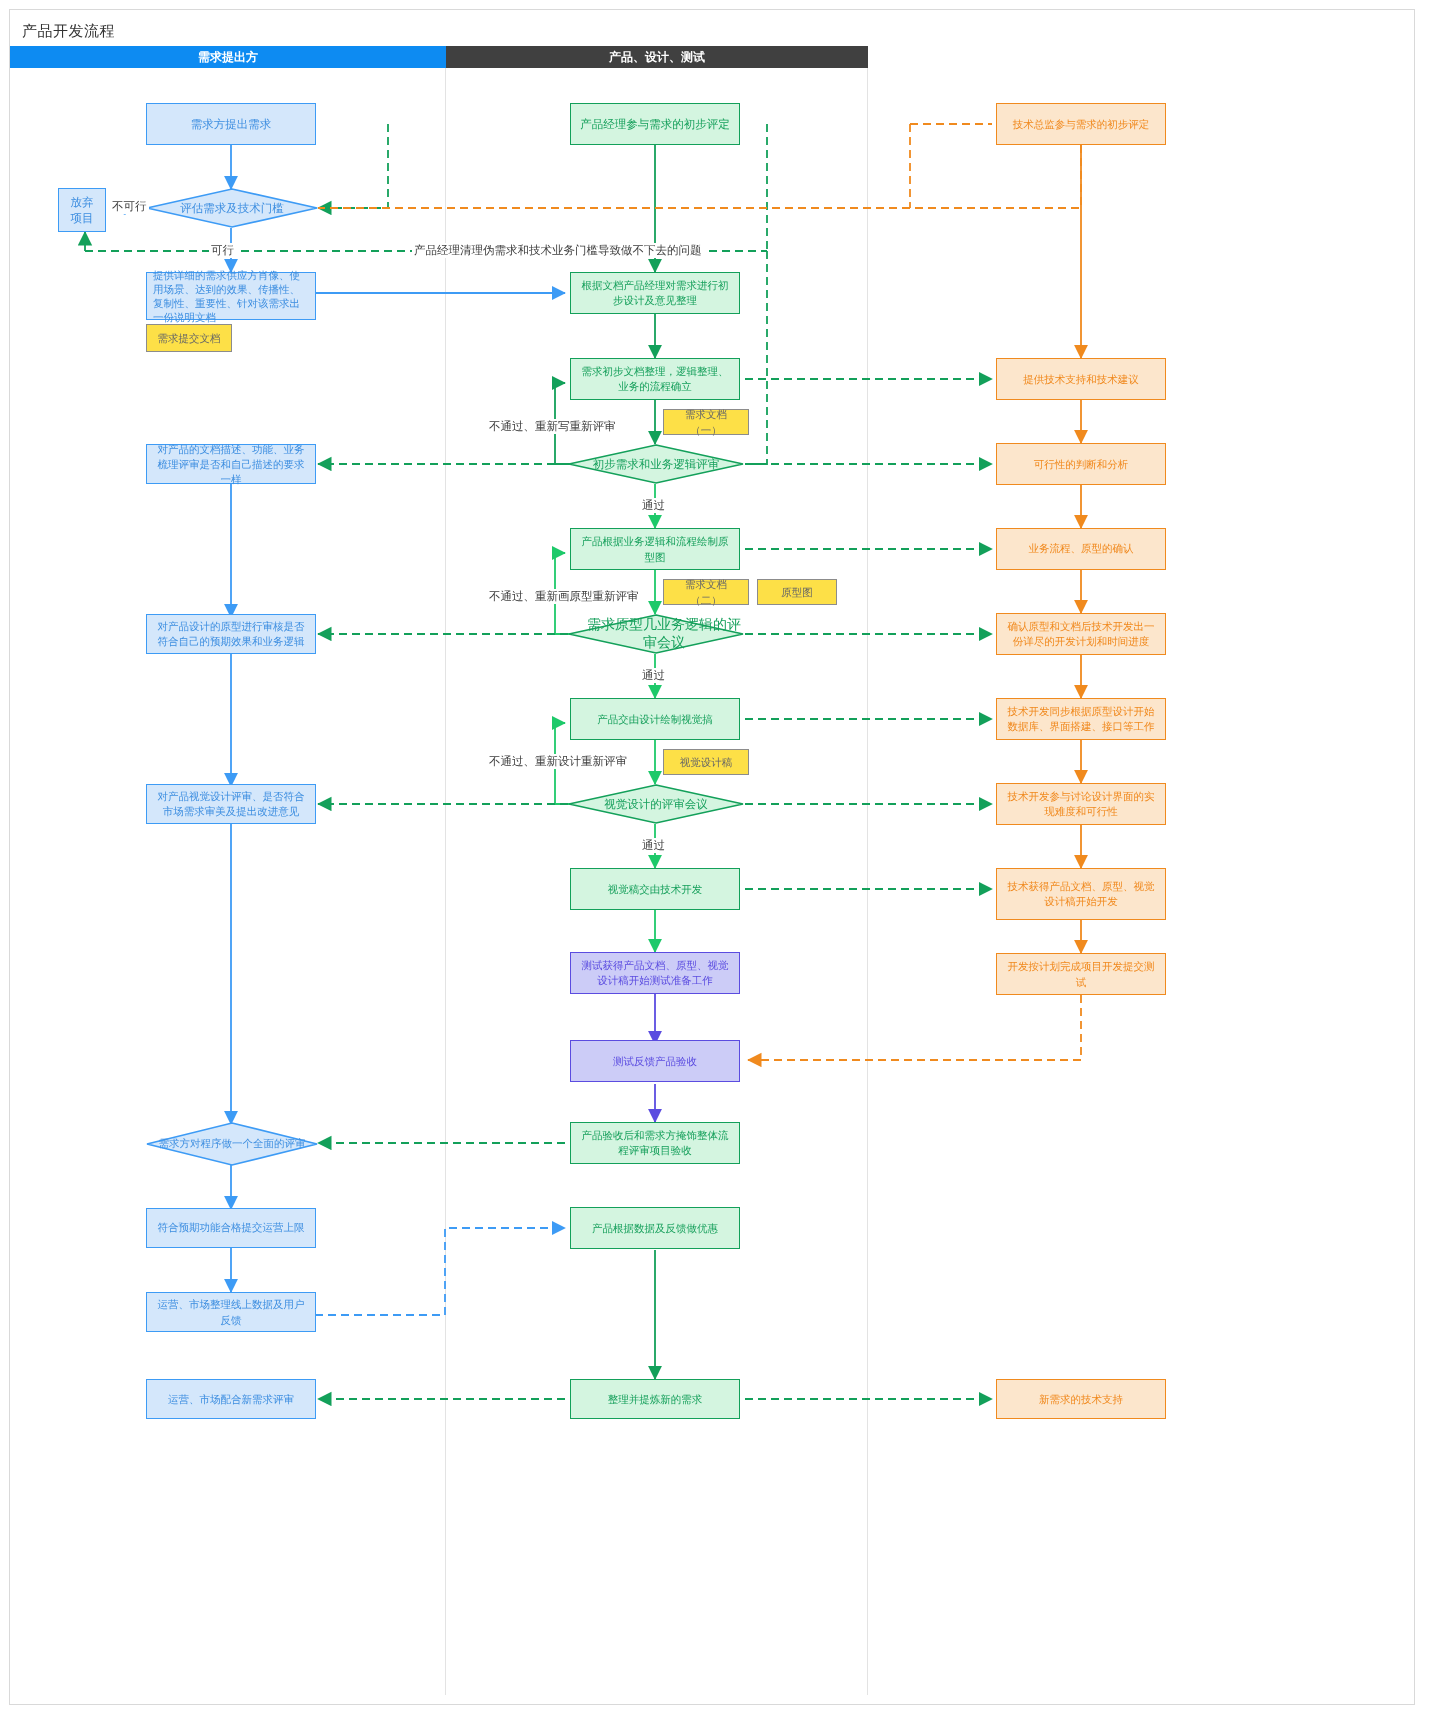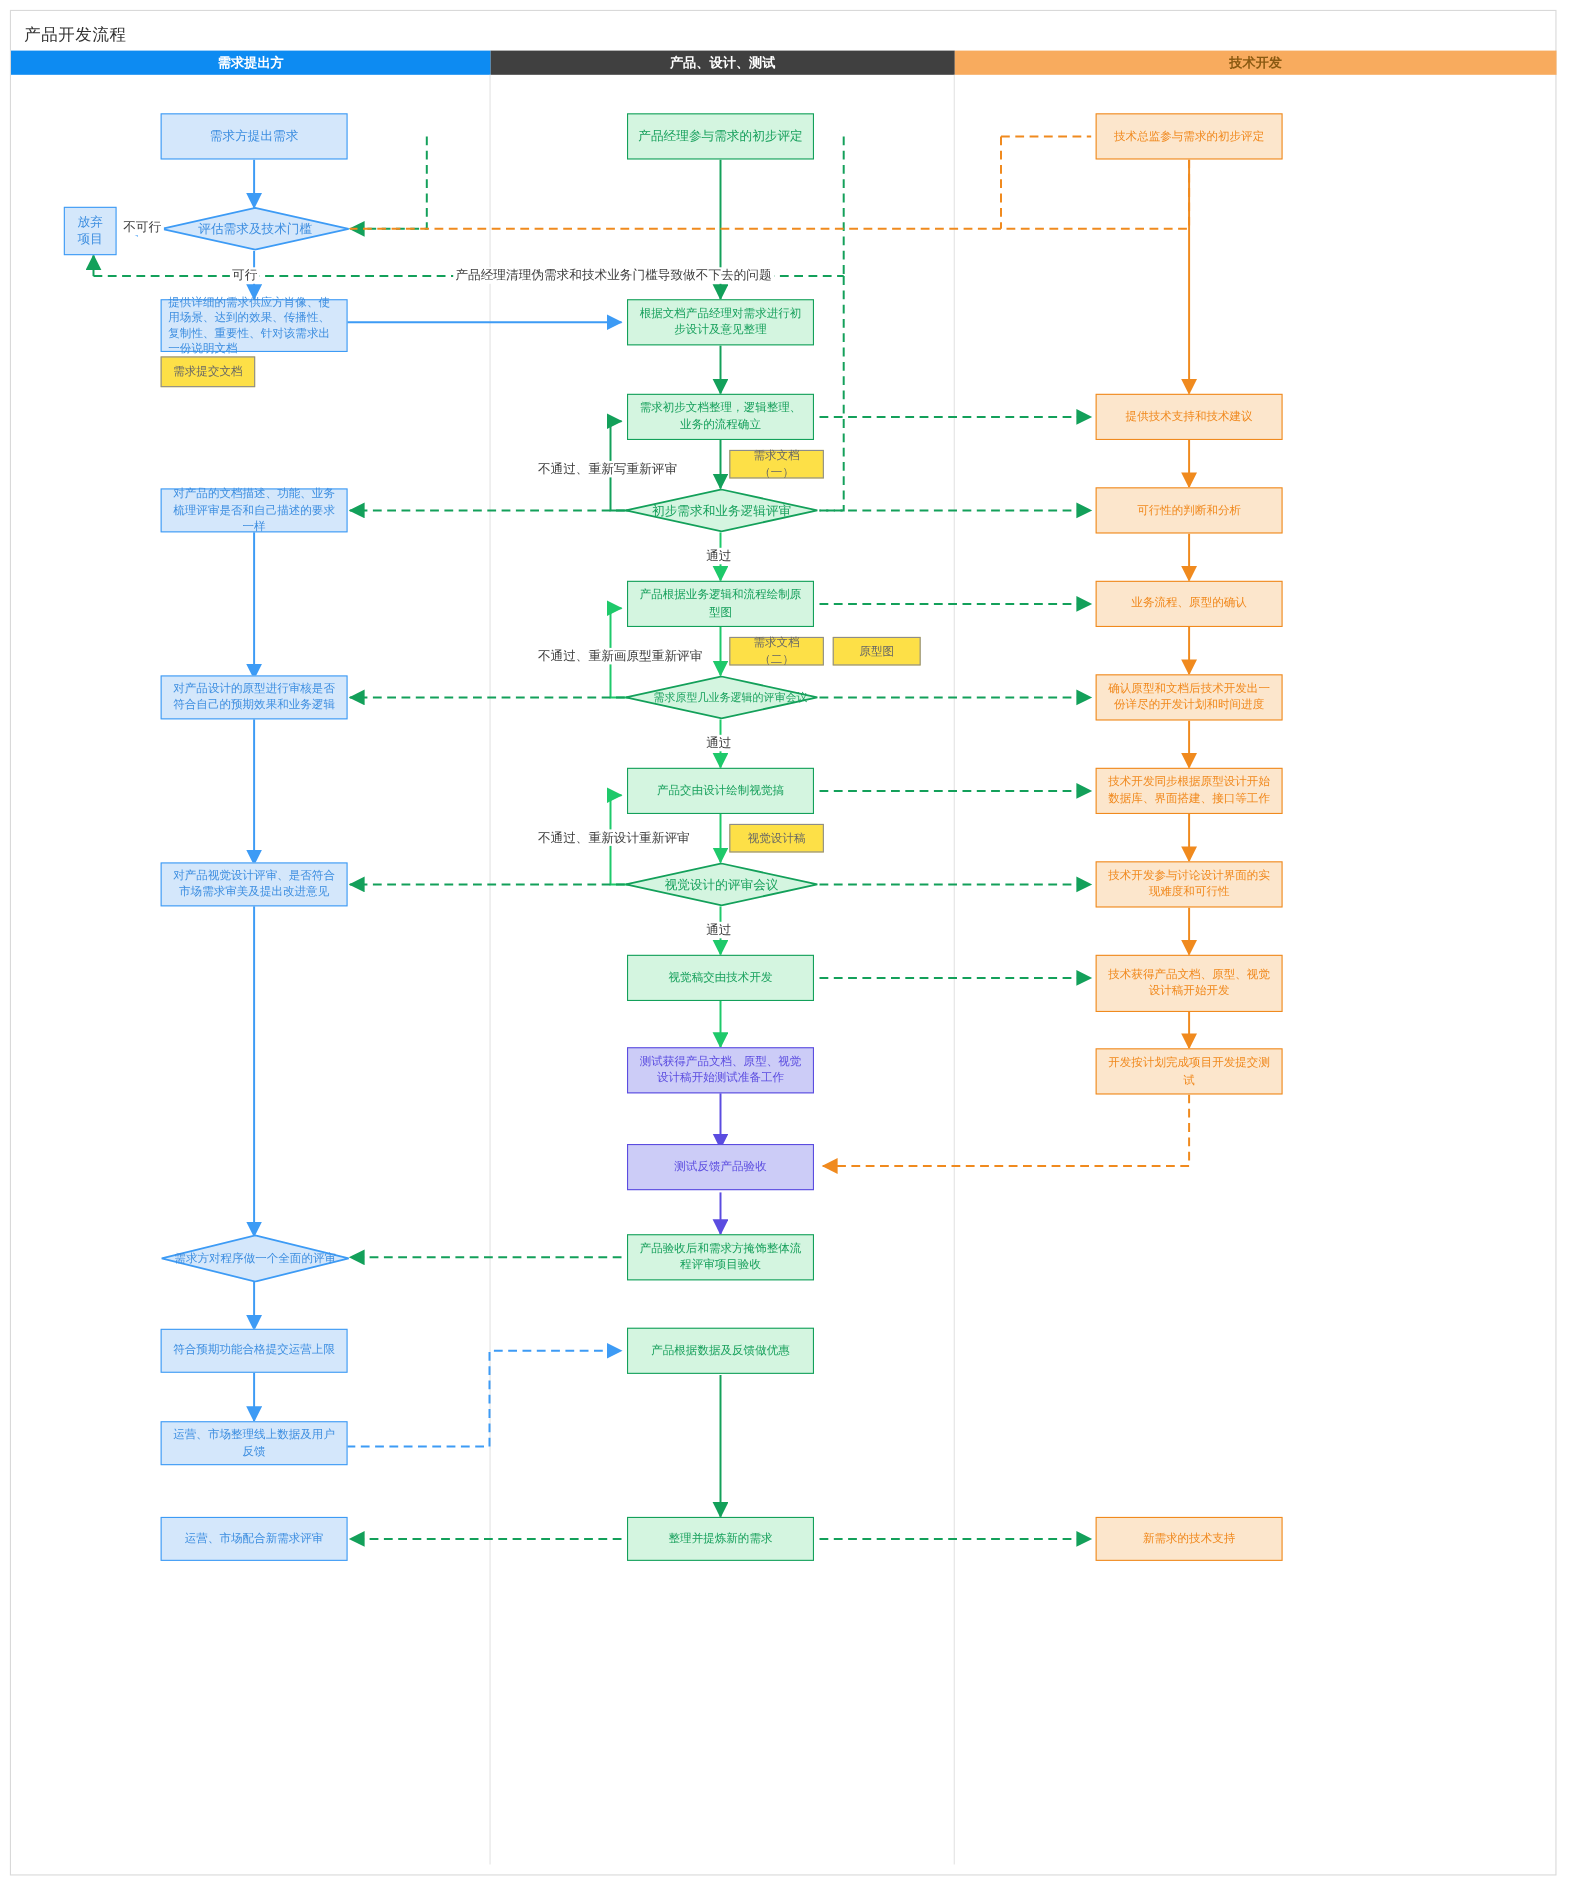--- a/index.html
+++ b/index.html
@@ -25,21 +25,20 @@
 </style>
 </head>
 <body>
 
 <div id="page">
   <div id="frame"></div>
   <div id="title">产品开发流程</div>
 
   <div class="lane-head" style="left:10px;width:436px;background:#0d8bf2;">需求提出方</div>
   <div class="lane-head" style="left:446px;width:422px;background:#404040;">产品、设计、测试</div>
-  <div class="lane-head" style="left:868px;width:547px;background:#f8ab5e;color:#8a5a12;">技术开发</div>
 
   <div class="lane-sep" style="left:445px;height:1627px;"></div>
   <div class="lane-sep" style="left:867px;height:1627px;"></div>
 
   <svg id="wires">
     <defs>
       <marker id="ab" markerWidth="9" markerHeight="9" refX="7.5" refY="4" orient="auto">
           <path d="M0,0 L8,4 L0,8 z" fill="#3d9bf5"></path>
         </marker>
       <marker id="ag" markerWidth="9" markerHeight="9" refX="7.5" refY="4" orient="auto">
@@ -175,21 +174,21 @@
 
   <div class="node n-green" style="left:570px;top:528px;width:170px;height:42px;font-size:10.5px;">产品根据业务逻辑和流程绘制原型图</div>
 
   <div class="node n-gray" style="left:663px;top:579px;width:86px;height:26px;font-size:10.5px;">需求文档（二）</div>
   <div class="node n-gray" style="left:757px;top:579px;width:80px;height:26px;font-size:10.5px;">原型图</div>
 
   <div class="dia d-green" style="left:568px;top:614px;width:176px;height:40px;">
     <svg width="176" height="40">
         <polygon points="88,1 175,20 88,39 1,20" fill="#d4f5e0" stroke="#13a05a" stroke-width="1.6"></polygon>
       </svg>
-    <span class="lbl" style="font-size:10px;margin-left:16px;">需求原型几业务逻辑的评审会议</span>
+    <span class="lbl" style="font-size:14px;margin-left:16px;">需求原型几业务逻辑的评审会议</span>
   </div>
 
   <div class="node n-green" style="left:570px;top:698px;width:170px;height:42px;font-size:10.5px;">产品交由设计绘制视觉搞</div>
 
   <div class="node n-gray" style="left:663px;top:749px;width:86px;height:26px;font-size:10.5px;">视觉设计稿</div>
 
   <div class="dia d-green" style="left:568px;top:784px;width:176px;height:40px;">
     <svg width="176" height="40">
         <polygon points="88,1 175,20 88,39 1,20" fill="#d4f5e0" stroke="#13a05a" stroke-width="1.6"></polygon>
       </svg>

